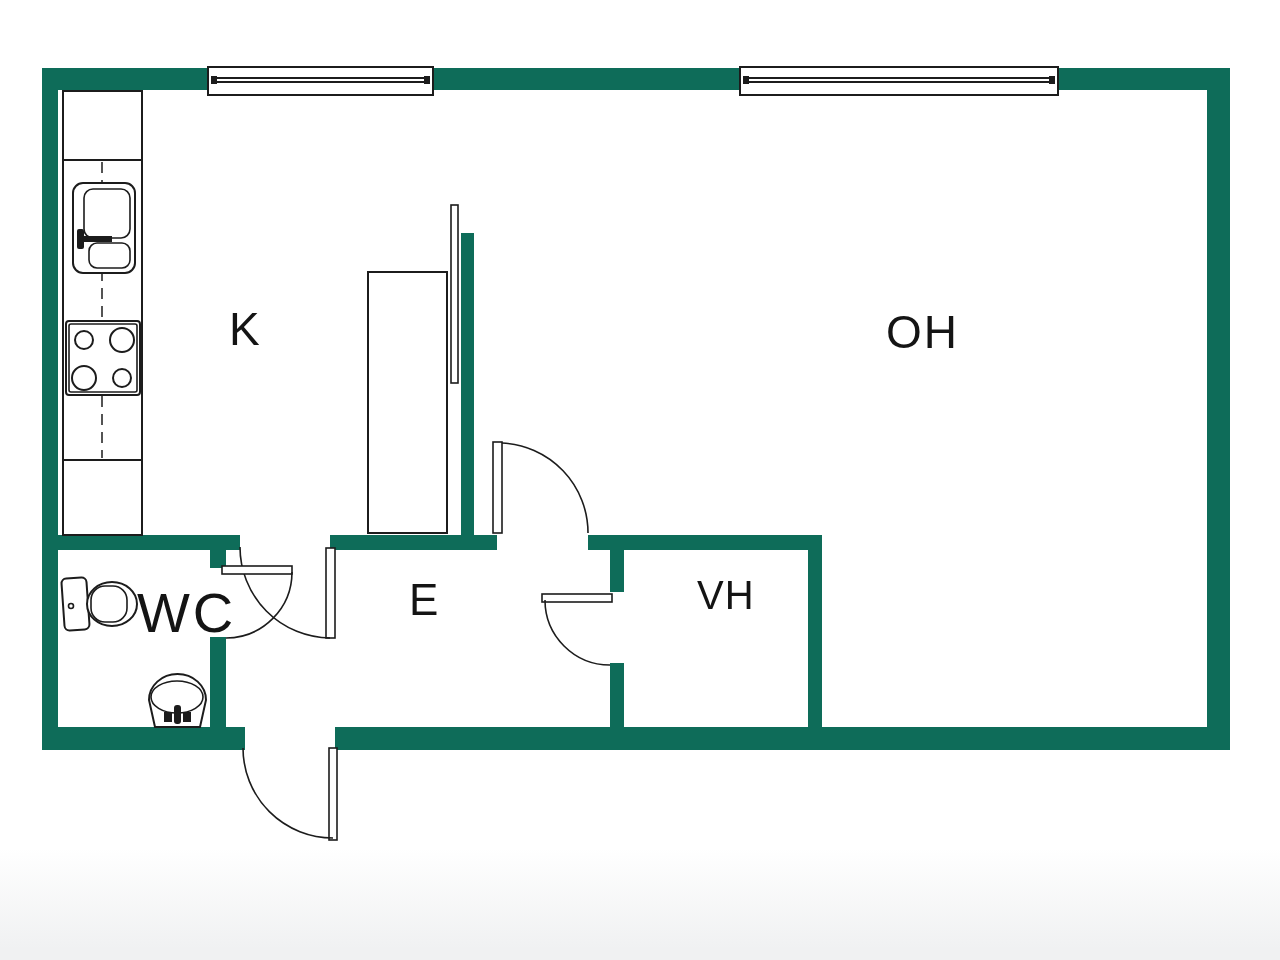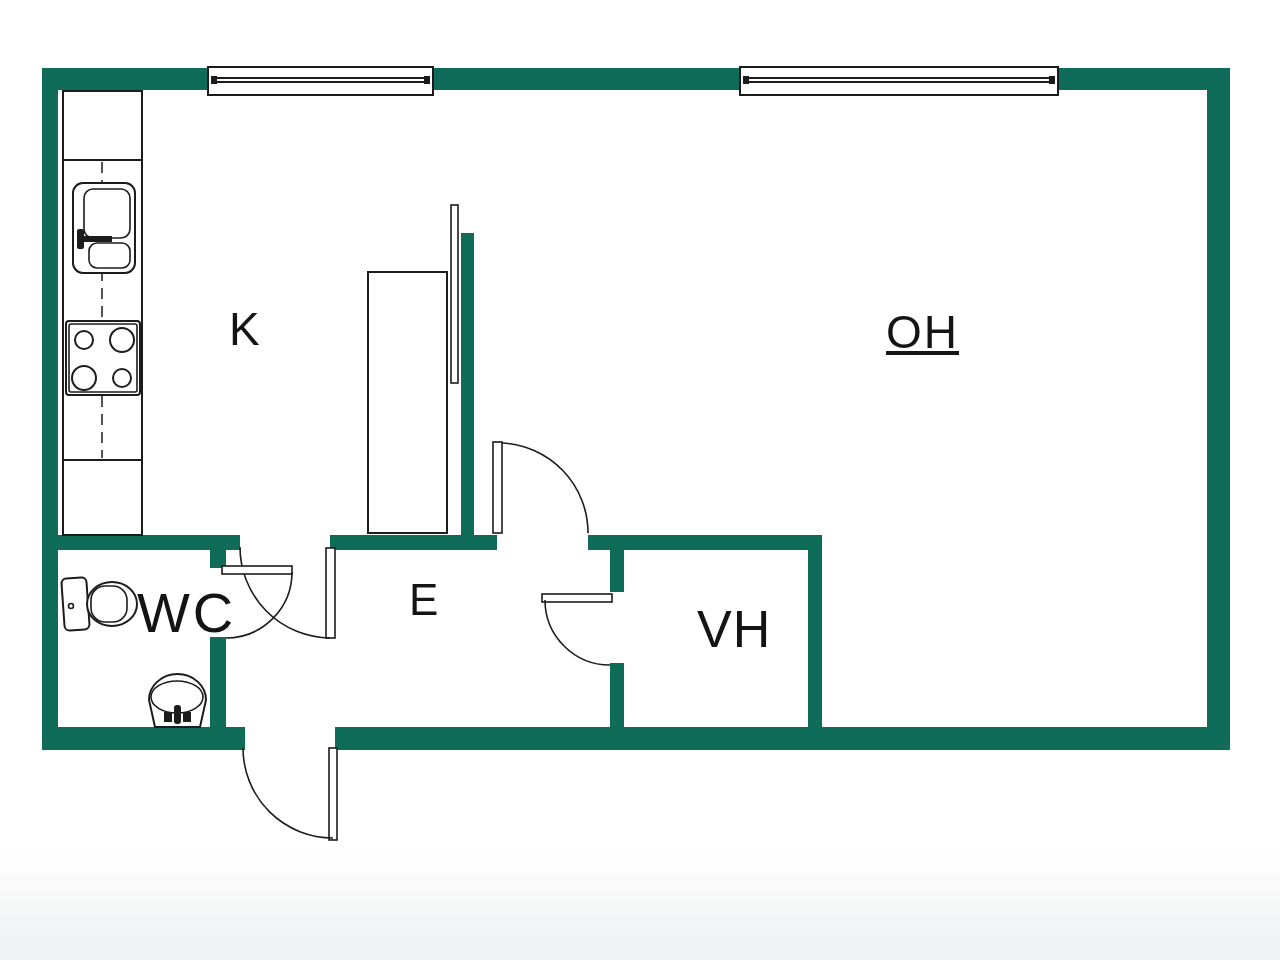--- a/index.html
+++ b/index.html
@@ -27,24 +27,24 @@
   .blackfill{fill:var(--line);stroke:none;}
   .arc{fill:none;stroke:var(--line);stroke-width:1.6;}
   .room-label{
     position:absolute;
     color:var(--label);
     line-height:1;
     white-space:nowrap;
     user-select:none;
   }
   .lbl-k {left:229px;top:306px;font-size:46px;}
-  .lbl-oh{left:886px;top:309px;font-size:46px;letter-spacing:2px;text-decoration:underline;}
+  .lbl-oh{left:886px;top:309px;font-size:46px;letter-spacing:2px;}
   .lbl-e {left:409px;top:578px;font-size:44px;}
   .lbl-wc{left:137px;top:585px;font-size:56px;letter-spacing:3px;}
-  .lbl-vh{left:697px;top:603px;font-size:52px;letter-spacing:1px;}
+  .lbl-vh{left:697px;top:575px;font-size:40px;letter-spacing:1px;}
   .floor-fade{
     position:absolute;left:0;top:848px;width:1280px;height:112px;
     background:linear-gradient(180deg, rgba(240,241,242,0) 0%, #f0f1f2 90%);
     pointer-events:none;
   }
 </style>
 </head>
 <body>
 
 <div class="stage">

